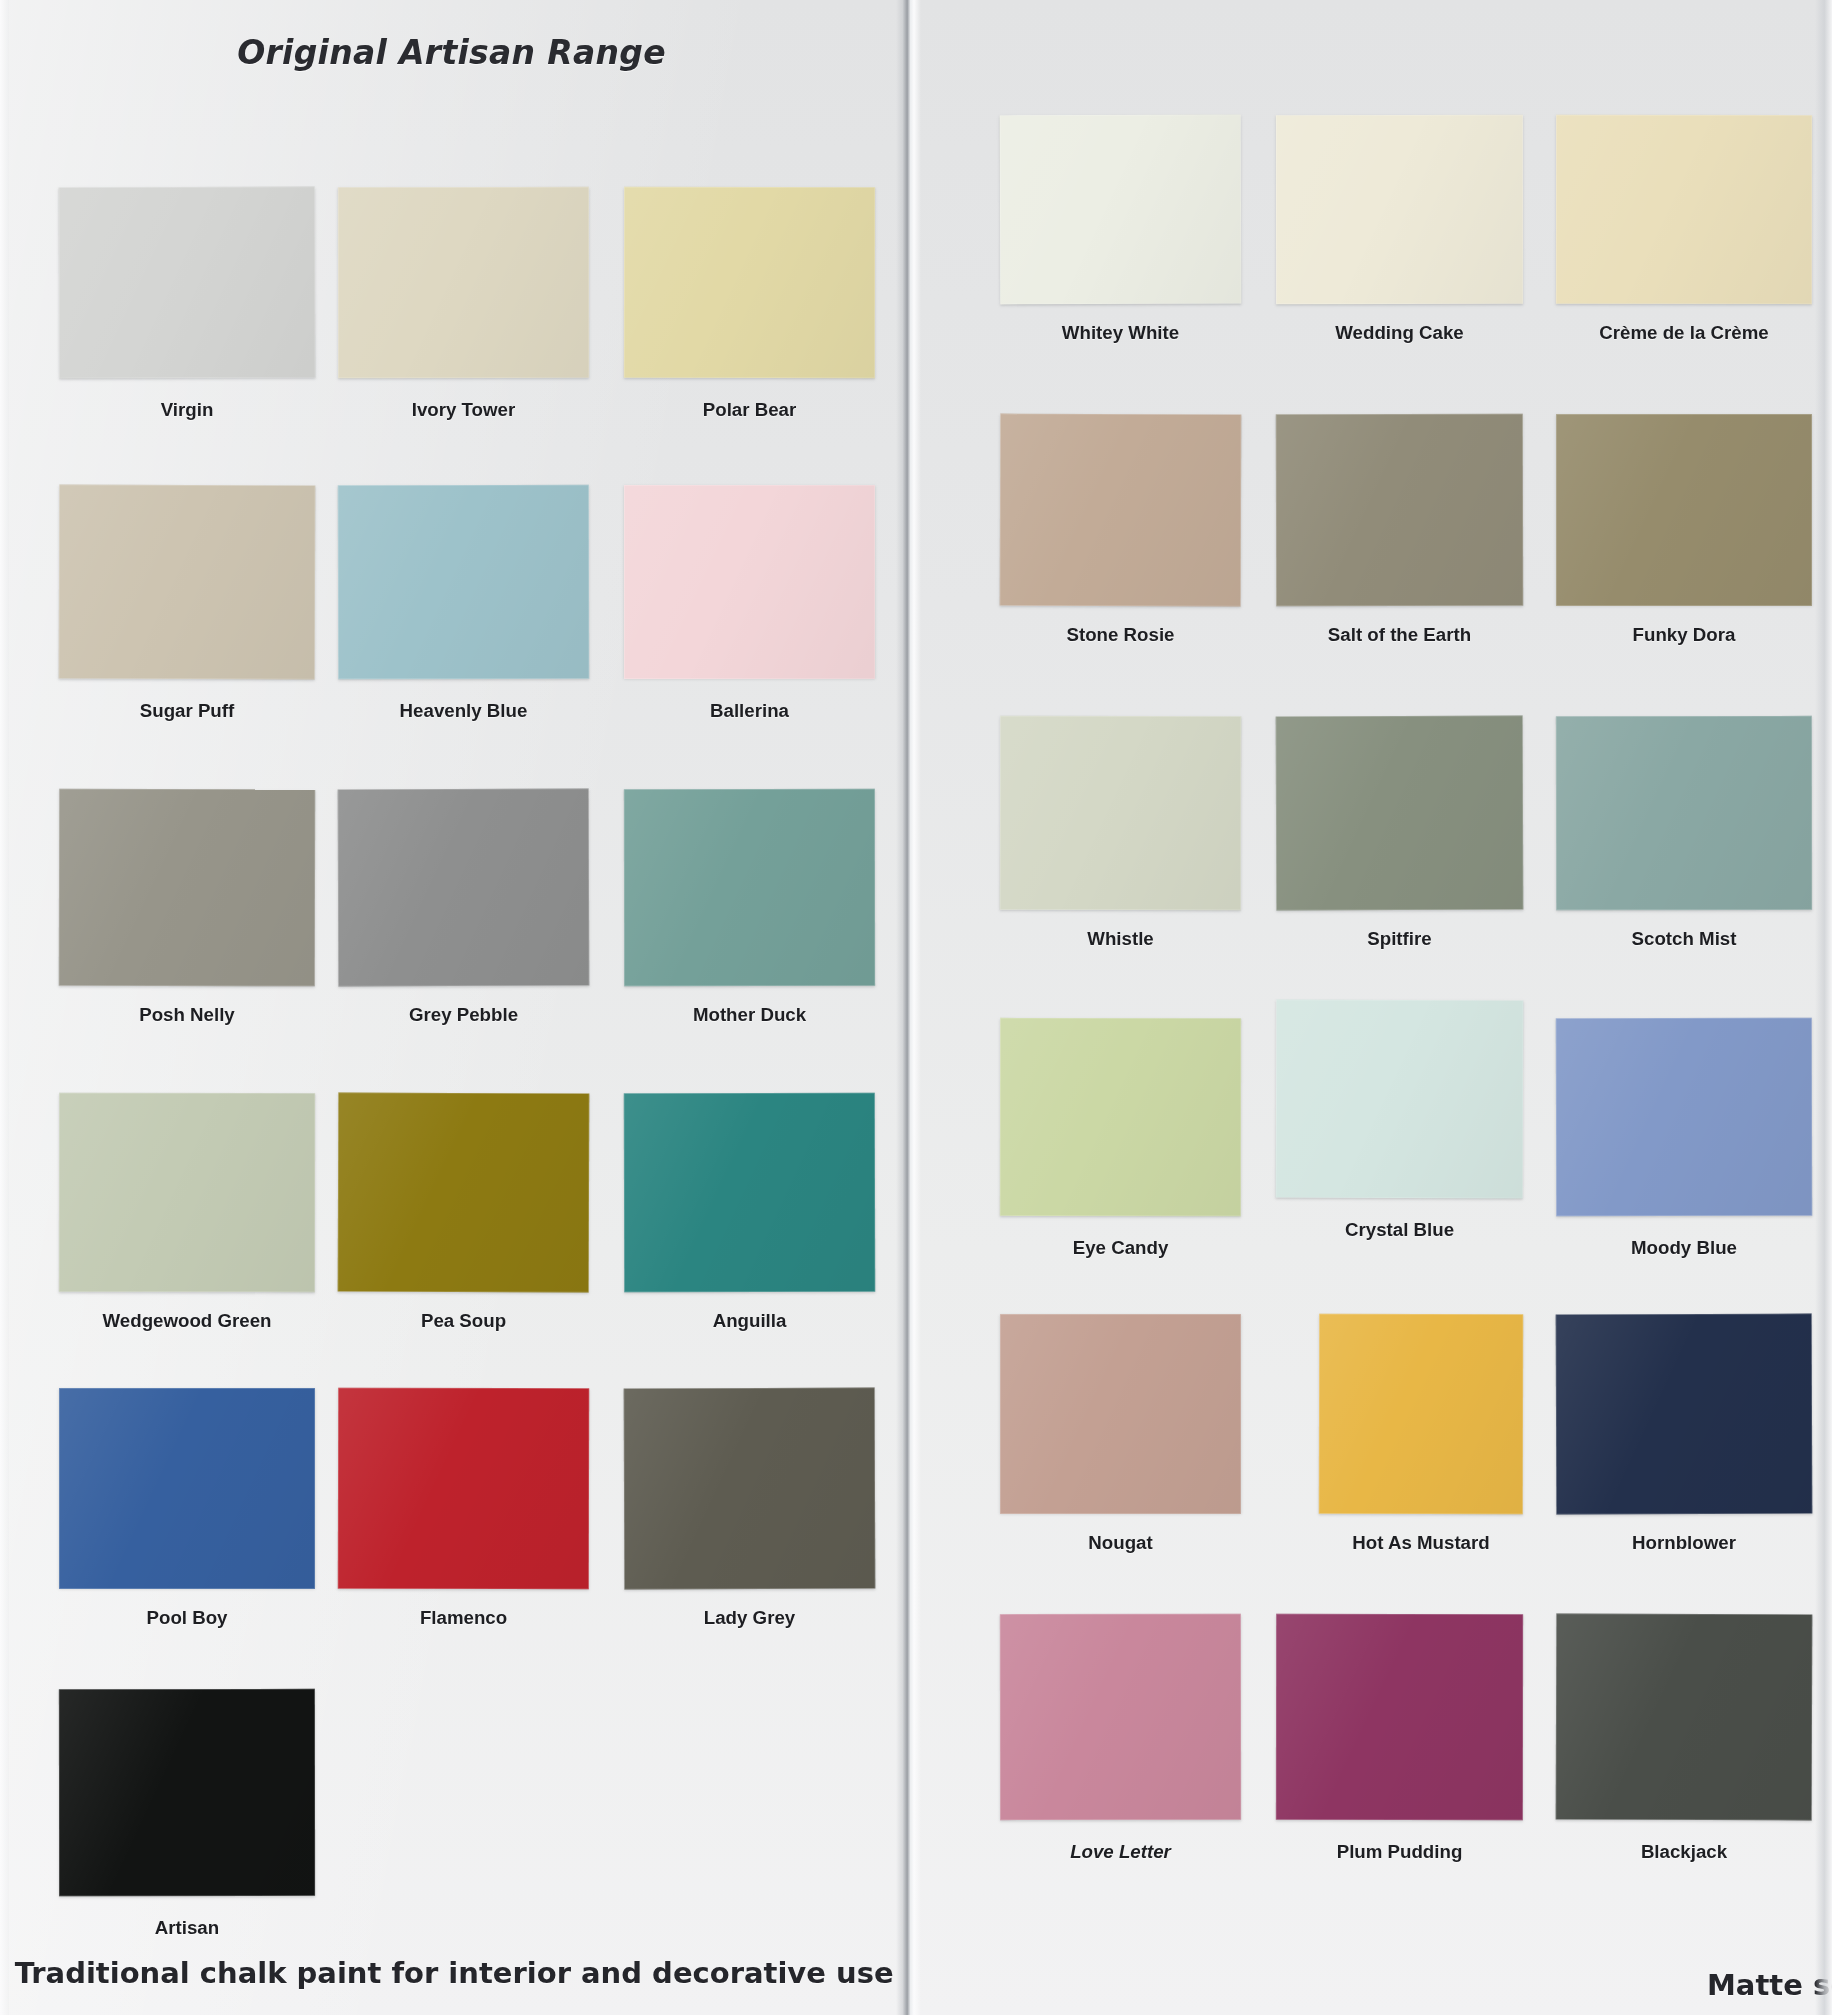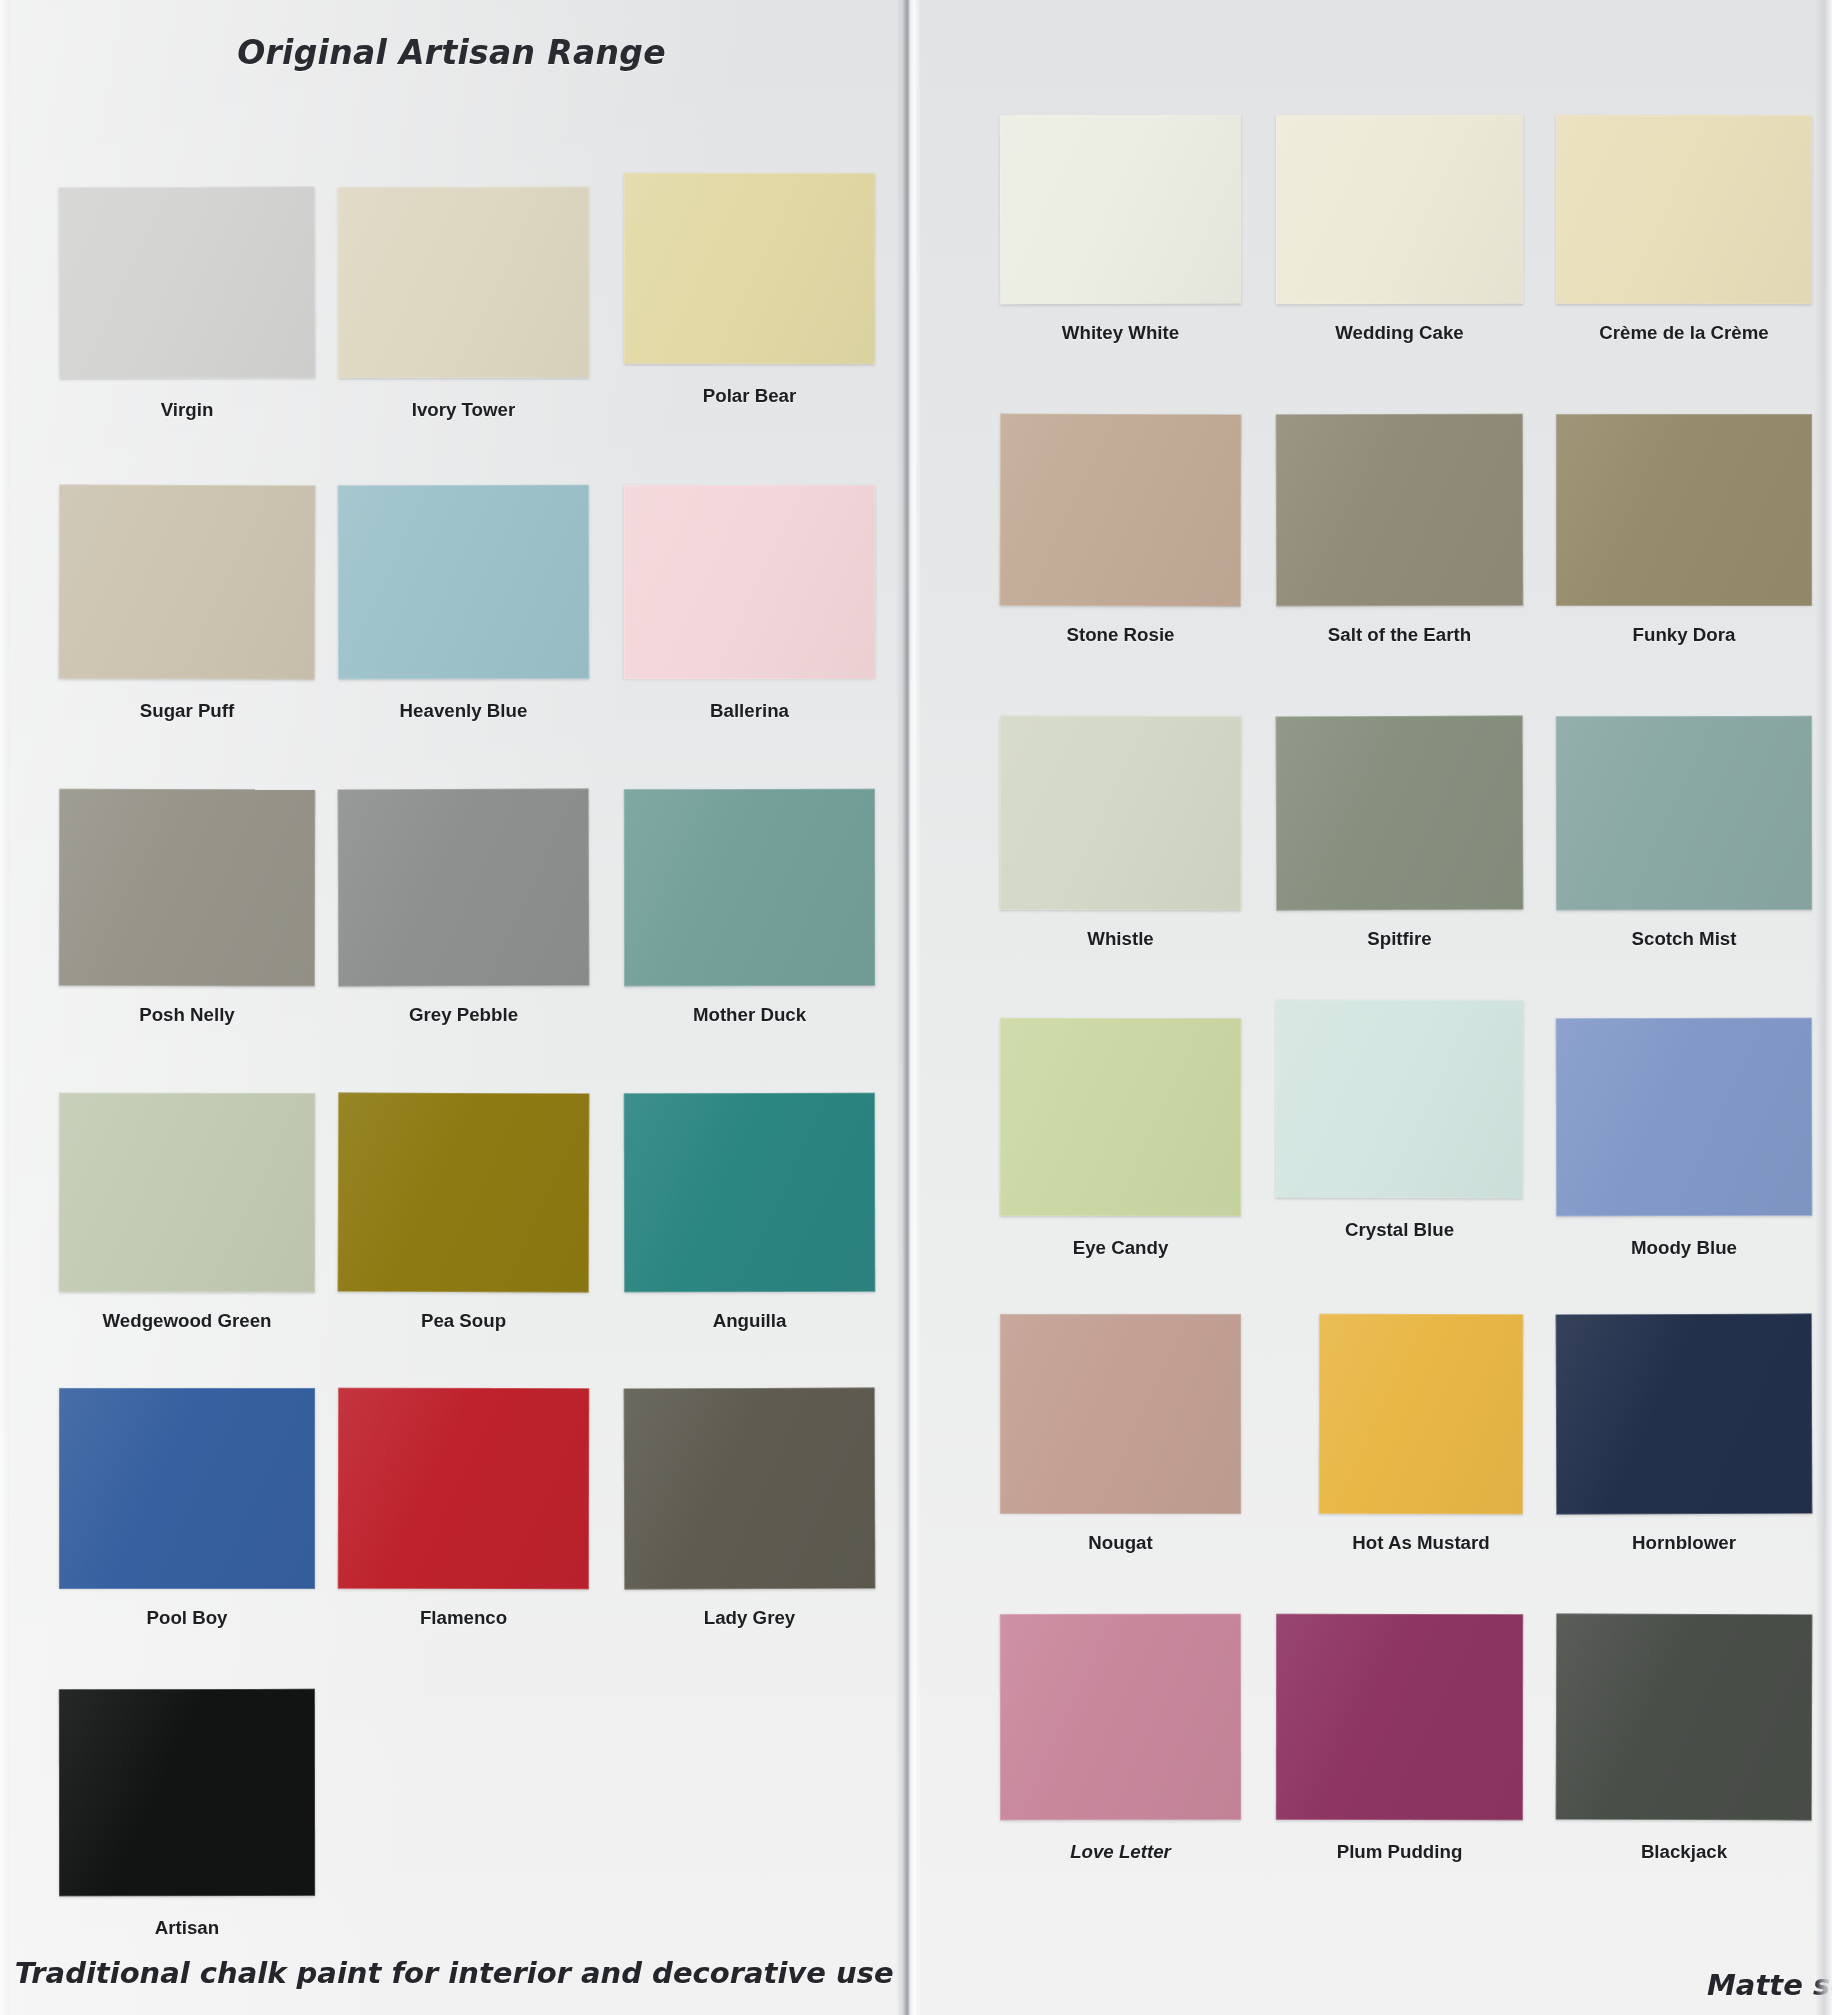--- a/index.html
+++ b/index.html
@@ -107,21 +107,20 @@
     font-weight: 700;
     font-size: 18.7px;
     color: #1d1e22;
     text-align: center;
     white-space: nowrap;
     text-shadow: 0 0.7px 0 rgba(255,255,255,0.6);
   }
   .footnote {
     position: absolute;
     font-family: "DejaVu Sans", sans-serif;
-    font-style: italic;
     font-weight: 600;
     font-size: 29px;
     color: #25262b;
     white-space: nowrap;
     text-shadow: 0 0.7px 0.7px rgba(255,255,255,0.7);
   }
   .footnote-left  { left: 14.7px;  bottom: 25px; }
   .footnote-right { left: 785px; bottom: 13.3px; }
 </style>
 </head>
@@ -135,21 +134,21 @@
     <h1 class="range-title">Original Artisan Range</h1>
     <div class="grid" id="grid-left">
         <div class="cell" style="position: absolute; left: 59px; top: 115px; width: 256px;">
           <div class="swatch" style="width: 100%; height: 191px; background: rgb(212, 213, 211); transform: rotate(-0.18deg);"></div>
           <div class="name" style="margin-top: 21px;">Virgin</div>
         </div>
         <div class="cell" style="position: absolute; left: 338px; top: 115px; width: 251px;">
           <div class="swatch" style="width: 100%; height: 191px; background: rgb(222, 216, 194); transform: rotate(-0.06deg);"></div>
           <div class="name" style="margin-top: 21px;">Ivory Tower</div>
         </div>
-        <div class="cell" style="position: absolute; left: 624px; top: 101px; width: 251px;">
+        <div class="cell" style="position: absolute; left: 624px; top: 115px; width: 251px;">
           <div class="swatch" style="width: 100%; height: 191px; background: rgb(226, 217, 166); transform: rotate(0.06deg);"></div>
           <div class="name" style="margin-top: 21px;">Polar Bear</div>
         </div>
         <div class="cell" style="position: absolute; left: 59px; top: 413px; width: 256px;">
           <div class="swatch" style="width: 100%; height: 194px; background: rgb(205, 196, 177); transform: rotate(0.18deg);"></div>
           <div class="name" style="margin-top: 21px;">Sugar Puff</div>
         </div>
         <div class="cell" style="position: absolute; left: 338px; top: 413px; width: 251px;">
           <div class="swatch" style="width: 100%; height: 194px; background: rgb(157, 194, 202); transform: rotate(-0.12deg);"></div>
           <div class="name" style="margin-top: 21px;">Heavenly Blue</div>

